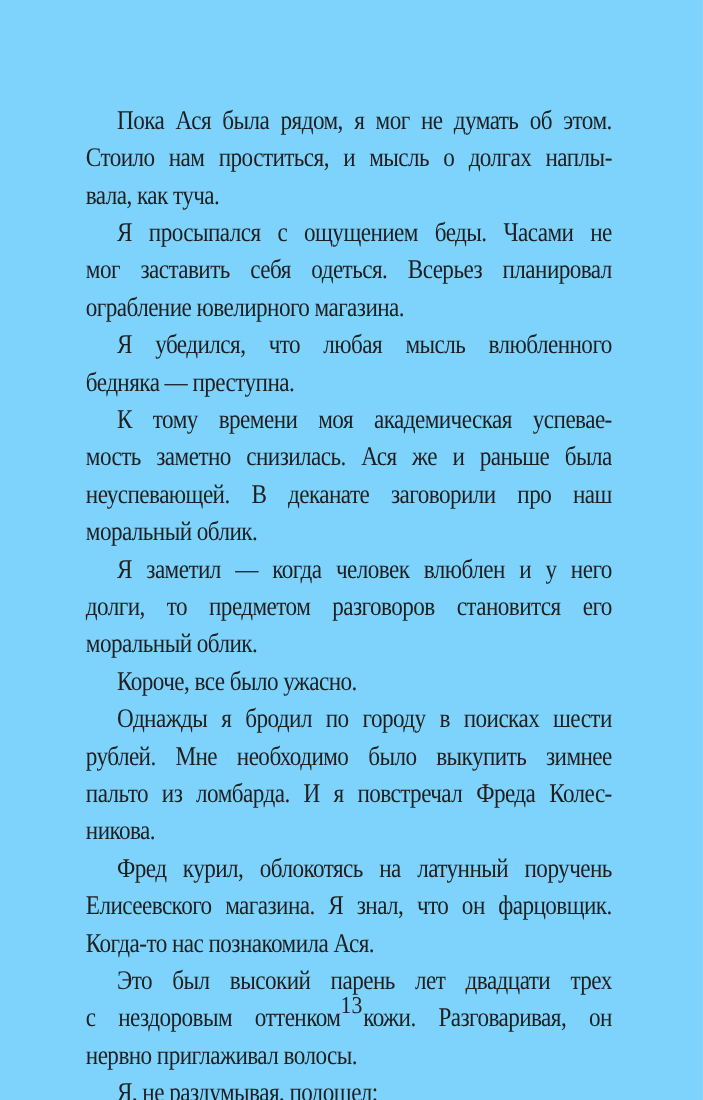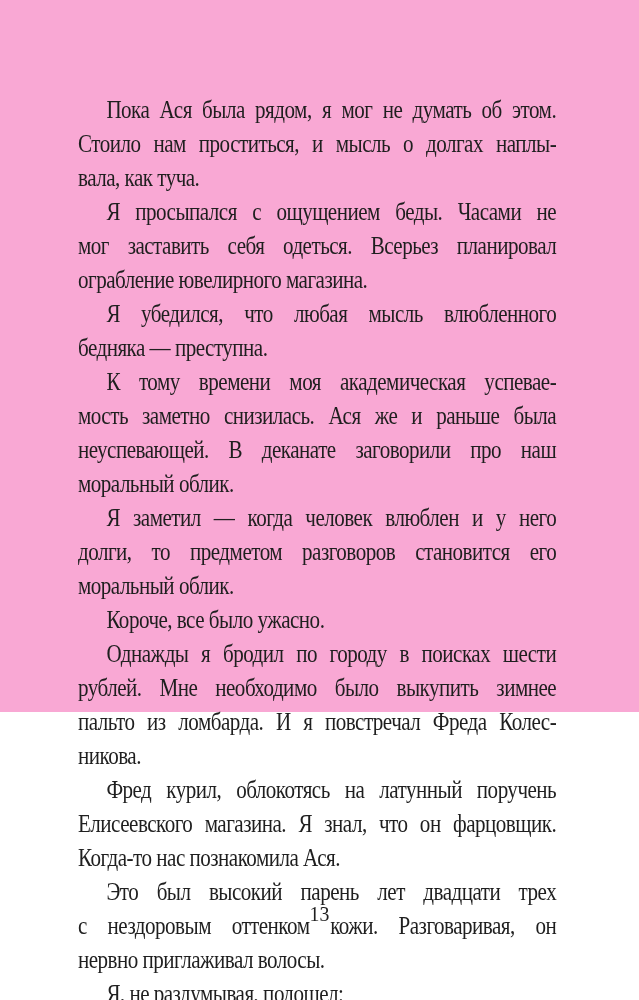--- a/index.html
+++ b/index.html
@@ -11,22 +11,22 @@
       width: 639px;
       height: 1000px;
       position: relative;
       overflow: hidden;
       font-family: "Liberation Serif", "DejaVu Serif", serif;
       color: #1f1f1f;
     }
     .page {
       position: absolute;
       left: 0; top: 0;
-      width: 639px; height: 712px;
-      background: #f9a8d4;
+      width: 639px; height: 1000px;
+      background: #7dd3fc;
       font-family: Liberation Serif, serif;
     }
     .text-block {
       position: absolute;
       left: 78px;
       top: 93px;
       width: 478px;
     }
     .line {
       display: block;

